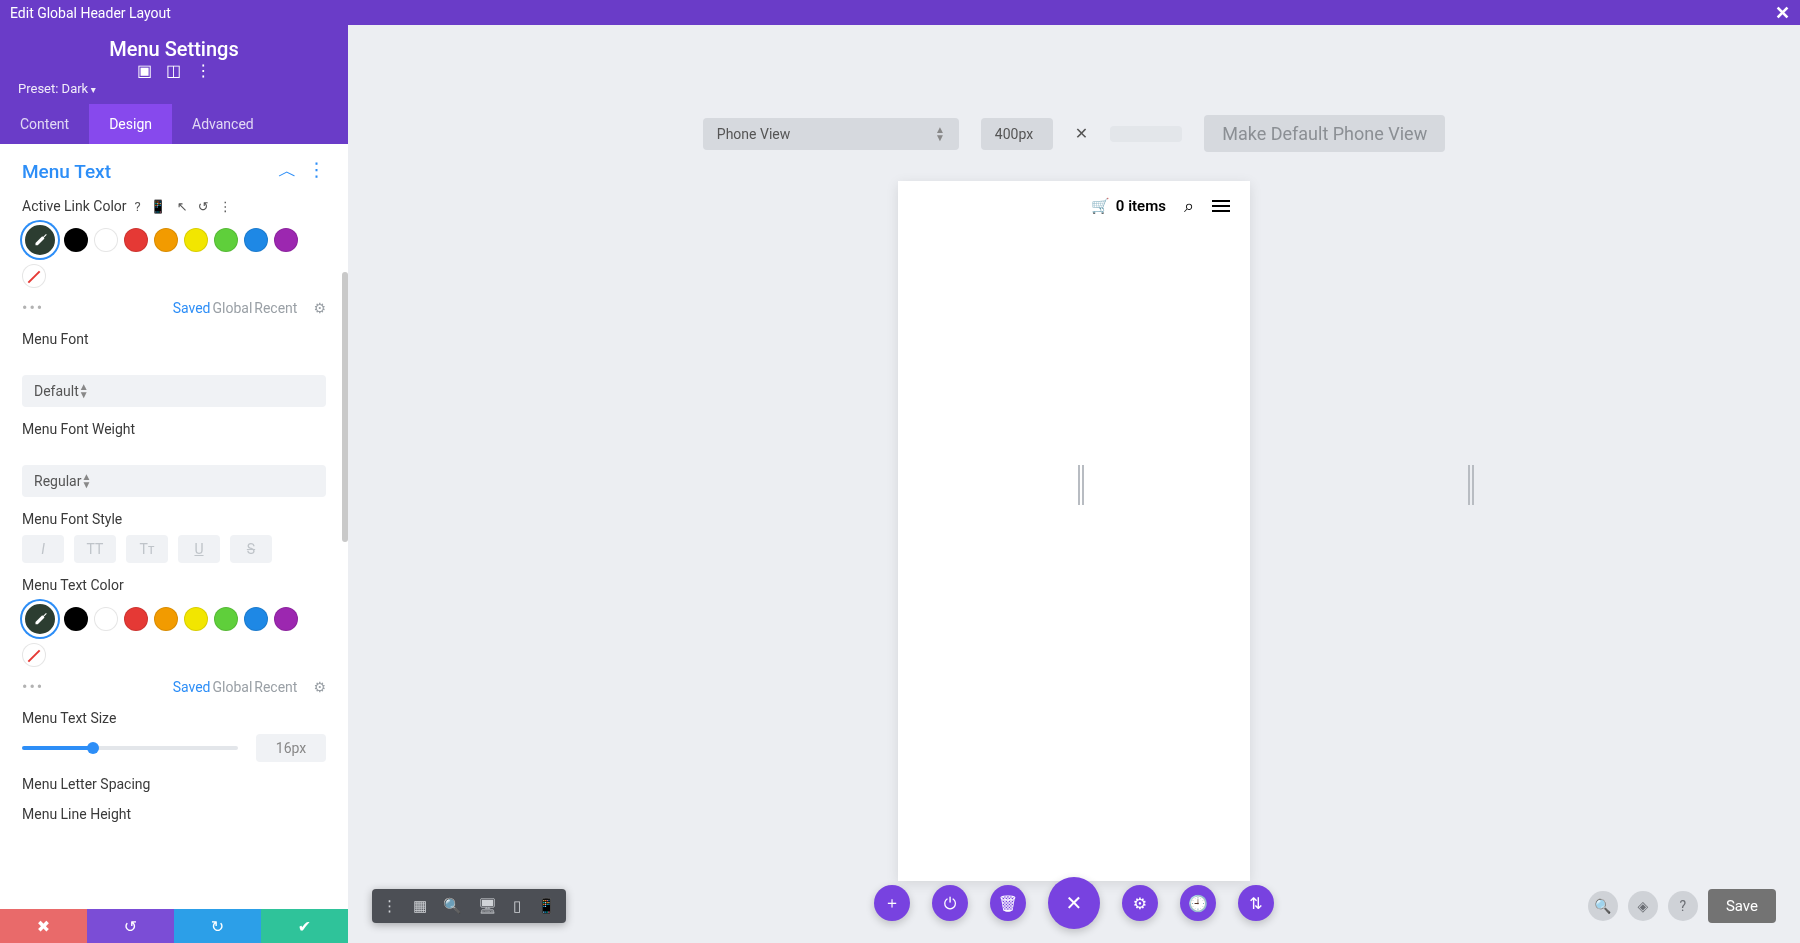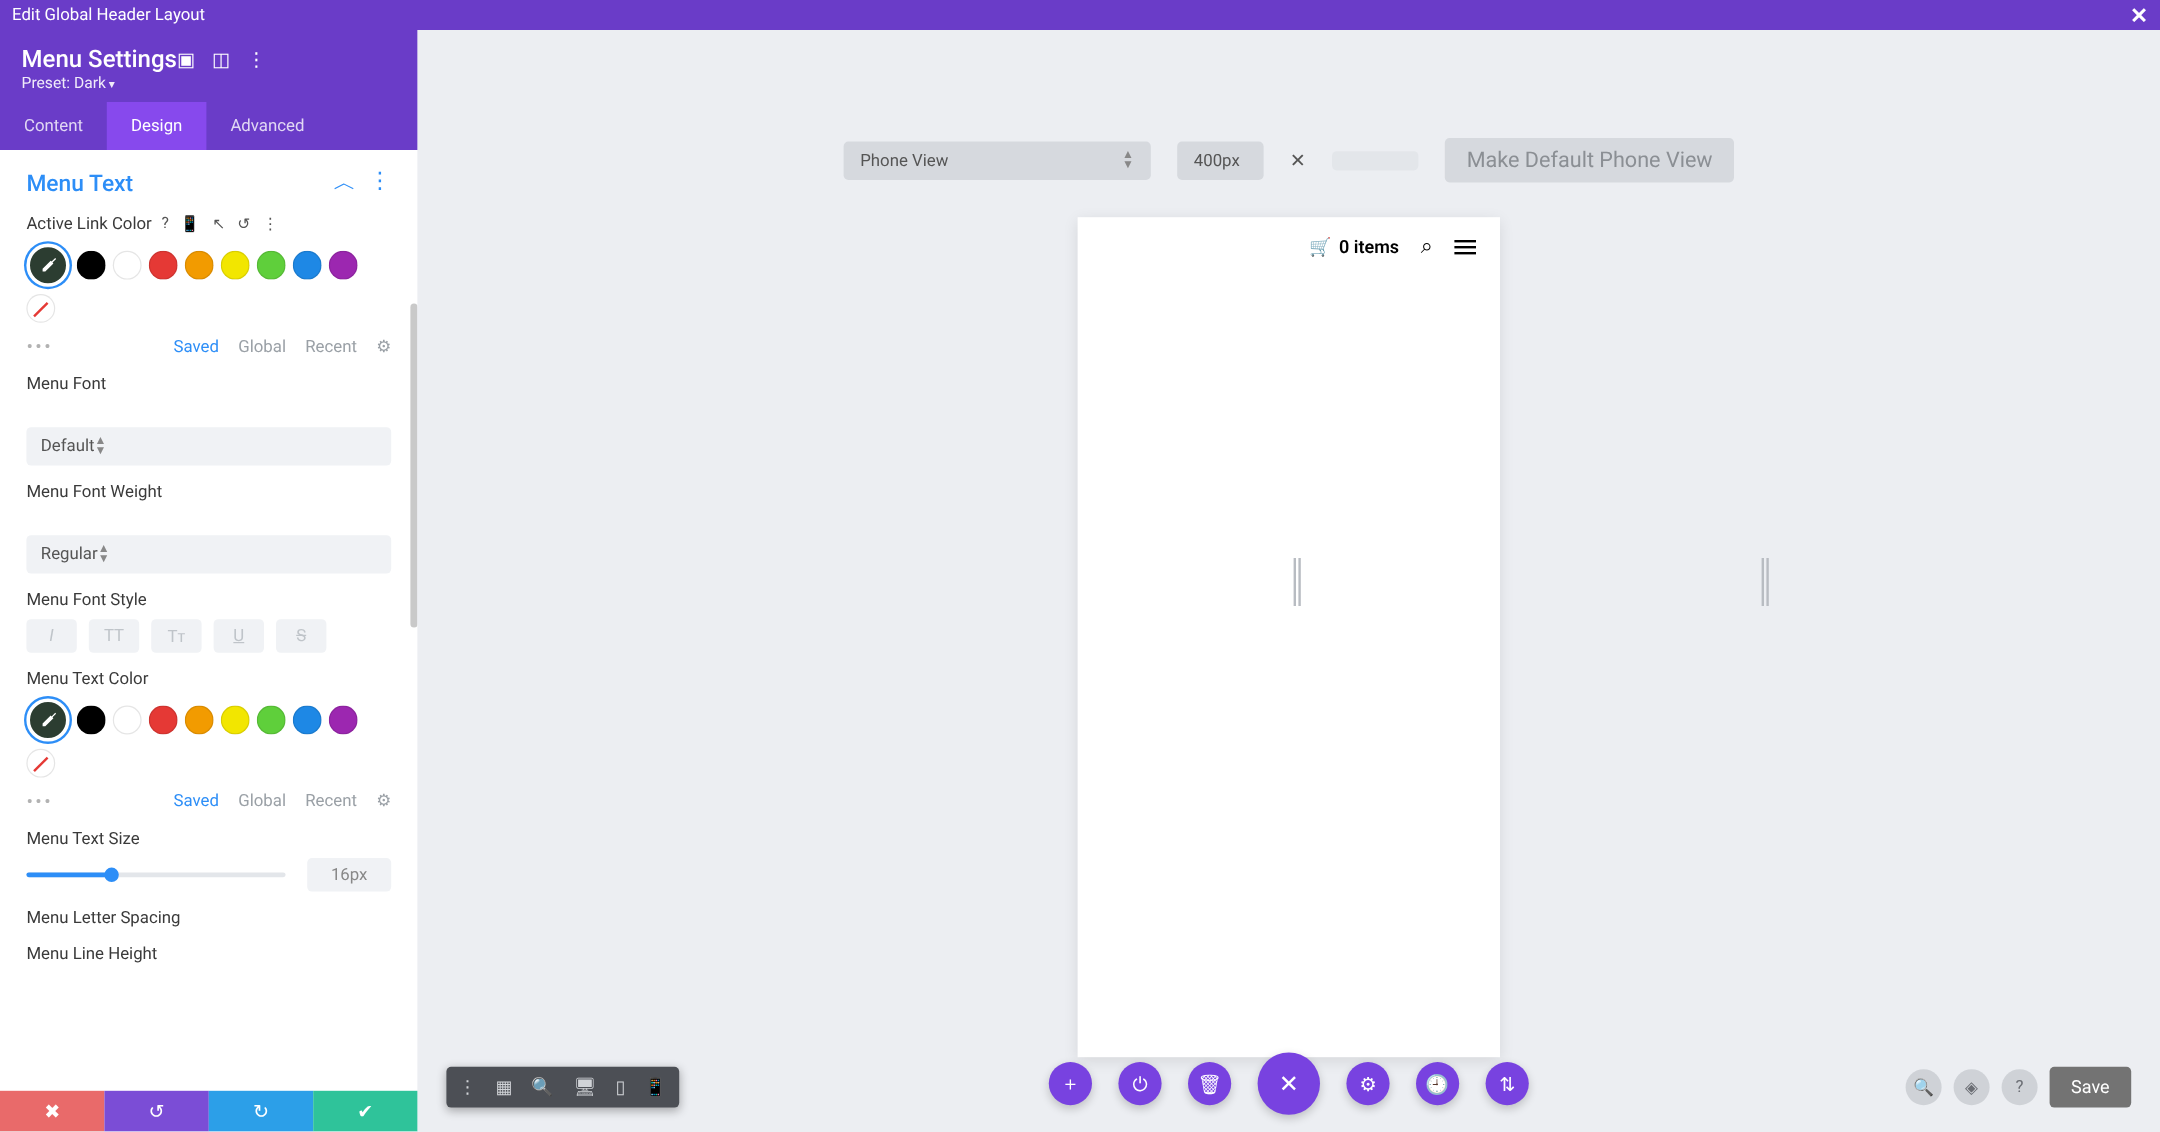--- a/index.html
+++ b/index.html
@@ -5,21 +5,21 @@
 * { margin: 0; padding: 0; box-sizing: border-box; font-family: -apple-system, BlinkMacSystemFont, "Segoe UI", Roboto, sans-serif; }
 body { background: #eceef2; width: 1800px; height: 943px; overflow: hidden; position: relative; }
 
 .topbar { height: 25px; background: #6a3cc8; color: #fff; display: flex; align-items: center; padding: 0 10px; font-size: 14px; justify-content: space-between; }
 .topbar .close { font-size: 18px; cursor: pointer; font-weight: bold; }
 
 .main { display: flex; height: calc(100% - 25px); }
 
 .sidebar { width: 348px; background: #fff; display: flex; flex-direction: column; position: relative; }
 .sidebar-head { background: #6a3cc8; color: #fff; padding: 12px 18px 8px; }
-.sidebar-head-top { display: flex; align-items: center; justify-content: flex-start; }
+.sidebar-head-top { display: flex; align-items: center; justify-content: space-between; flex-direction: column; }
 .sidebar-head h2 { font-size: 20px; font-weight: 500; }
 .sidebar-head-icons { display: flex; gap: 14px; font-size: 16px; }
 .sidebar-head-icons span { cursor: pointer; }
 .preset { font-size: 13px; opacity: .9; margin-top: 1px; cursor: pointer; }
 .preset::after { content: " ▾"; font-size: 10px; }
 
 .tabs { display: flex; background: #6a3cc8; }
 .tab { flex: none; padding: 12px 20px; color: rgba(255,255,255,.8); font-size: 14px; cursor: pointer; }
 .tab.active { background: #8749ed; color: #fff; }
 
@@ -37,21 +37,21 @@
 
 .swatches { display: flex; gap: 6px; align-items: center; flex-wrap: wrap; }
 .swatch { width: 24px; height: 24px; border-radius: 50%; cursor: pointer; border: 1px solid rgba(0,0,0,.1); }
 .swatch.big { width: 36px; height: 36px; border: 3px solid #fff; box-shadow: 0 0 0 2px #2d8ef7; position: relative; display:flex; align-items:center; justify-content:center;}
 .swatch.big svg { display:block; }
 .swatch.none { background:#fff; position:relative; }
 .swatch.none::after { content:""; position:absolute; left:3px; right:3px; top:50%; height:2px; background:#e53935; transform:rotate(-45deg); }
 
 .palette-footer { display: flex; align-items: center; gap: 16px; margin-top: 10px; font-size: 14px; }
 .palette-footer .dots { color:#b2b2b2; font-size:16px; letter-spacing:2px; cursor:pointer; }
-.palette-footer .links { margin-left:auto; display:flex; gap:16px; color:#9aa0a6; }
+.palette-footer .links { margin-left:auto; display:flex; gap:2px; color:#9aa0a6; }
 .palette-footer .links .active { color:#2d8ef7; }
 .palette-footer .links span { cursor:pointer; }
 .palette-footer .gear { color:#9aa0a6; cursor:pointer; }
 
 .select-box { background:#f0f2f5; border-radius:4px; padding:8px 12px; font-size:14px; color:#555; display:flex; justify-content:flex-start; align-items:center; cursor:pointer;margin-top:28px; }
 .select-box .arrows { font-size:10px; line-height:8px; color:#888; }
 
 .style-btns { display:flex; gap:10px; }
 .style-btn { background:#f0f2f5; border-radius:4px; width:42px; height:28px; display:flex; align-items:center; justify-content:center; color:#bfc4c9; font-size:14px; cursor:pointer; }
 

